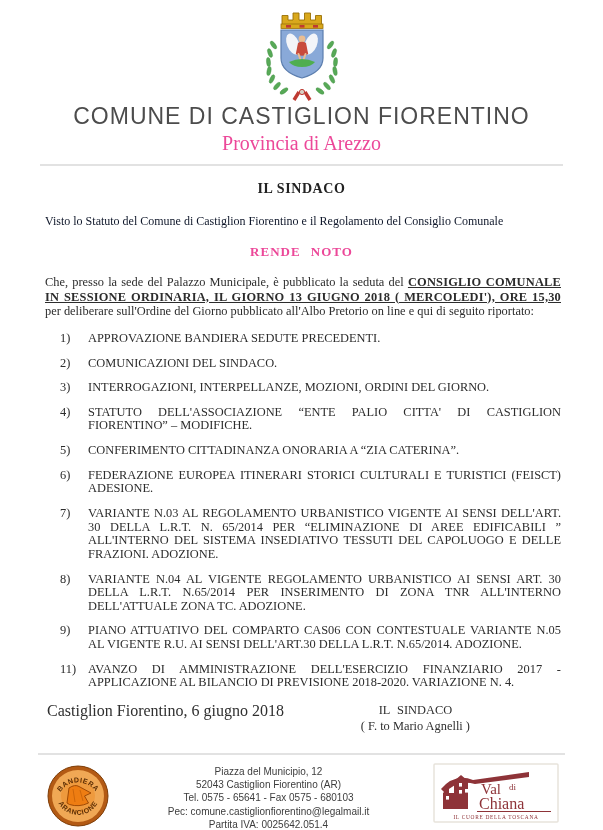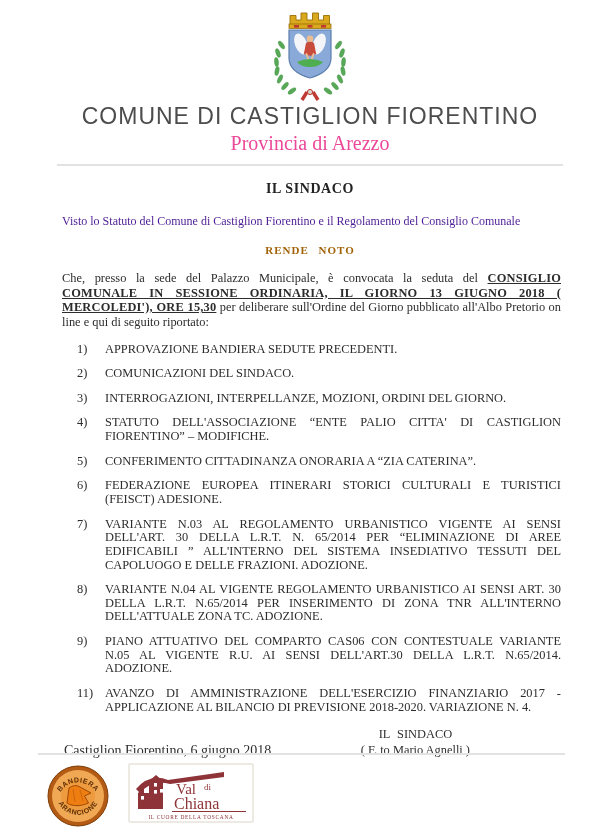--- a/index.html
+++ b/index.html
@@ -1,59 +1,59 @@
 <!DOCTYPE html>
 <html style="--rule-gray: #e2e2e2; --title-gray: #4c4c4c; --text-dark: #2f2f2f; --shield-blue: #89a9d8; --crown-gold: #d9a81c; --laurel-green: #57a957; --ribbon-red: #bf3a32; --badge-orange: #b35a14; --flag-orange: #ee7d12; --maroon: #8e3338;"><head>
 <meta charset="utf-8">
 <style>
   html,body{margin:0;padding:0;}
   body{
     width:603px;height:830px;position:relative;background:#ffffff;
     font-family:"Liberation Serif", serif;color:var(--text-dark,#2f2f2f);
     overflow:hidden;
   }
-  .page{position:absolute;inset:0;padding-left:17px;}
+  .page{position:absolute;inset:0;}
 
   
   .arms{display:block;margin:6px auto 0;}
   .muni-title{
     text-align:center;font-family:"Liberation Sans", sans-serif;
     font-size:23px;letter-spacing:1px;color:var(--title-gray,#4c4c4c);
     margin:2px 0 0;font-weight:400;
   }
   .prov{text-align:center;font-size:20px;color:#ec4899;margin:2px 0 0;}
   .rule{border:none;border-top:2px solid var(--rule-gray,#e2e2e2);margin:9px 40px 0;}
 
   
   .role-heading{
     text-align:center;font-weight:bold;font-size:14px;letter-spacing:0.6px;
     margin:15px 0 0;color:#222;
   }
-  .premise{font-size:12px;margin:17px 40px 0 45px;color:#4c1d95;}
+  .premise{font-size:12px;margin:17px 40px 0 45px;color:#0f172a;}
   .notice-heading{
-    text-align:center;font-weight:bold;font-size:11px;letter-spacing:1px;
-    word-spacing:6px;margin:15px 0 0;color:#a16207;
+    text-align:center;font-weight:bold;font-size:13px;letter-spacing:1px;
+    word-spacing:6px;margin:15px 0 0;color:#ec4899;
   }
 
   
   .para{
     font-size:12.4px;line-height:1.18;text-align:justify;
     margin:15px 42px 0 45px;color:#2c2c2c;
   }
   .para b{letter-spacing:0.2px;text-decoration:underline;}
 
   
   .agenda{margin:13px 42px 0 60px;}
   .item{display:flex;margin-bottom:11px;font-size:12.4px;line-height:1.1;color:#2c2c2c;}
   .item .num{flex:none;width:28px;}
   .item .txt{flex:1;text-align:justify;}
 
   
   .sigrow{position:relative;margin:6px 45px 0;height:46px;}
-  .place-date{position:absolute;left:2px;top:18px;font-size:14px;}
+  .place-date{position:absolute;left:2px;top:1px;font-size:16px;}
   .sigblock{position:absolute;right:88px;top:2px;text-align:center;font-size:12.4px;line-height:1.28;}
   .sigblock .sig-role{word-spacing:4px;}
 
   
   .footer{position:absolute;left:0;right:0;top:753px;}
   .f-rule{border:none;border-top:2px solid var(--rule-gray,#e2e2e2);margin:0 38px;}
   .f-row{display:flex;align-items:flex-start;padding:8px 42px 0 46px;}
   .f-left{flex:none;width:70px;}
   .f-center{
     flex:1;text-align:center;font-family:"Liberation Sans", sans-serif;
@@ -121,21 +121,21 @@
   <div class="prov">Provincia di Arezzo</div>
 
   <hr class="rule">
 
   <div class="role-heading">IL SINDACO</div>
 
   <p class="premise">Visto lo Statuto del Comune di Castiglion Fiorentino e il Regolamento del Consiglio Comunale</p>
 
   <div class="notice-heading">RENDE NOTO</div>
 
-  <p class="para"><span>Che, presso la sede del Palazzo Municipale, è convocata la seduta del </span><b>CONSIGLIO COMUNALE IN SESSIONE ORDINARIA, IL GIORNO 13 GIUGNO 2018 ( MERCOLEDI'), ORE 15,30</b><span> per deliberare sull'Ordine del Giorno pubblicato all'Albo Pretorio on line e qui di seguito riportato:</span></p>
+  <p class="para"><span>Che, presso la sede del Palazzo Municipale, è pubblicato la seduta del </span><b>CONSIGLIO COMUNALE IN SESSIONE ORDINARIA, IL GIORNO 13 GIUGNO 2018 ( MERCOLEDI'), ORE 15,30</b><span> per deliberare sull'Ordine del Giorno pubblicato all'Albo Pretorio on line e qui di seguito riportato:</span></p>
 
   <div class="agenda">
     <div class="item">
         <span class="num">1)</span>
         <span class="txt">APPROVAZIONE BANDIERA SEDUTE PRECEDENTI.</span>
       </div>
     <div class="item">
         <span class="num">2)</span>
         <span class="txt">COMUNICAZIONI DEL SINDACO.</span>
       </div>
@@ -194,20 +194,27 @@
           <circle class="badge-outer" cx="32" cy="33" r="30" stroke="#7d3c06" stroke-width="1"></circle>
           <circle cx="32" cy="33" r="26" fill="#f0a855"></circle>
           <circle cx="32" cy="33" r="17" fill="#ee9a3e"></circle>
           <path class="flag" d="M21 40 L23 25 Q29 21 33 23.5 L45 30 L38.5 33 L42.5 40 Q33 44.5 23.5 41.5 Z" stroke="#a04a05" stroke-width="1"></path>
           <path d="M27 26 L29 39 M34 27 L37 38" stroke="#c45f08" stroke-width="0.8" fill="none"></path>
           <text class="badge-text"><textPath href="#arcTop" startOffset="50%" text-anchor="middle">BANDIERA</textPath></text>
           <text class="badge-text"><textPath href="#arcBottom" startOffset="50%" text-anchor="middle">ARANCIONE</textPath></text>
         </svg>
       </div>
 
+      <div class="f-center">
+        <div>Piazza del Municipio, 12</div>
+        <div>52043 Castiglion Fiorentino (AR)</div>
+        <div>Tel. 0575 - 65641 - Fax 0575 - 680103</div>
+        <div>Pec: comune.castiglionfiorentino@legalmail.it</div>
+        <div>Partita IVA: 0025642.051.4</div>
+      </div>
 
       <div class="f-right">
         <svg width="126" height="60" viewBox="0 0 126 60" aria-hidden="true">
           <rect class="vdc-box" x="1" y="1" width="124" height="58" rx="1"></rect>
 
           <path class="maroon-fill" d="M8 26 Q22 10 40 17 L96 9 L96 14 L42 21 Q24 16 12 30 Z"></path>
           <path class="maroon-fill" d="M10 46 V30 L16 24 V30 h5 V18 l7 -6 7 6 v28 z"></path>
           <rect x="26" y="20" width="3" height="3.6" fill="#ffffff"></rect>
           <rect x="26" y="27" width="3" height="3.6" fill="#ffffff"></rect>
           <rect x="13" y="33" width="3" height="3.6" fill="#ffffff"></rect>

